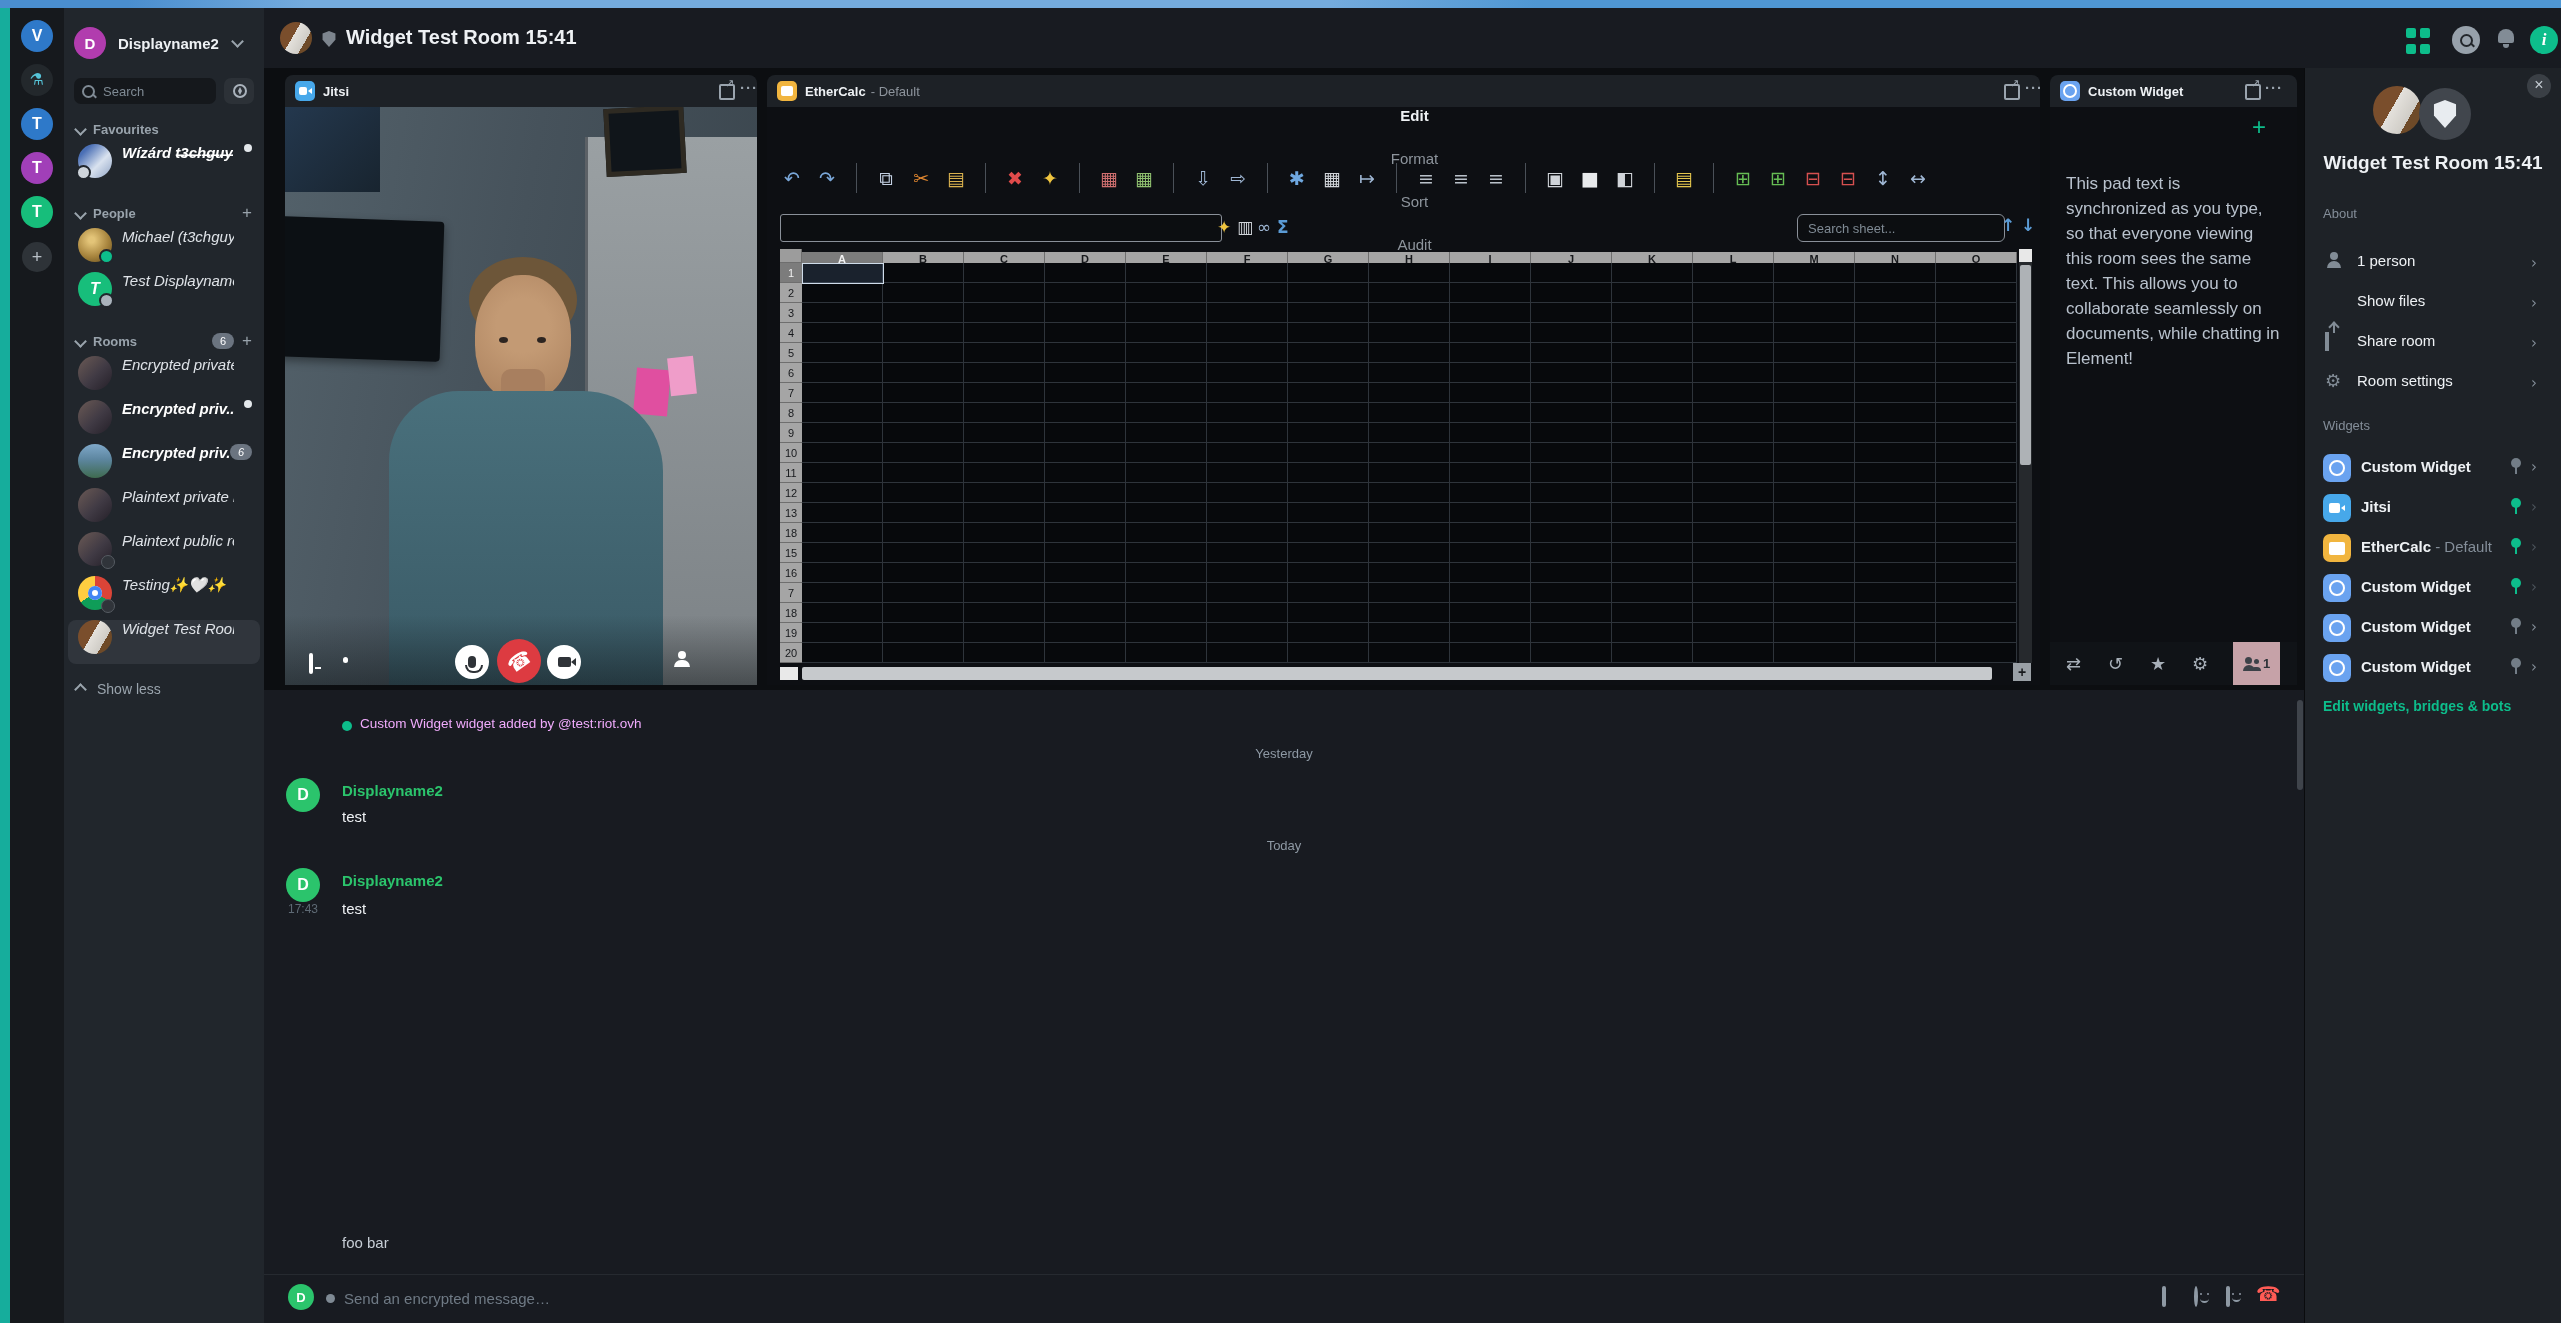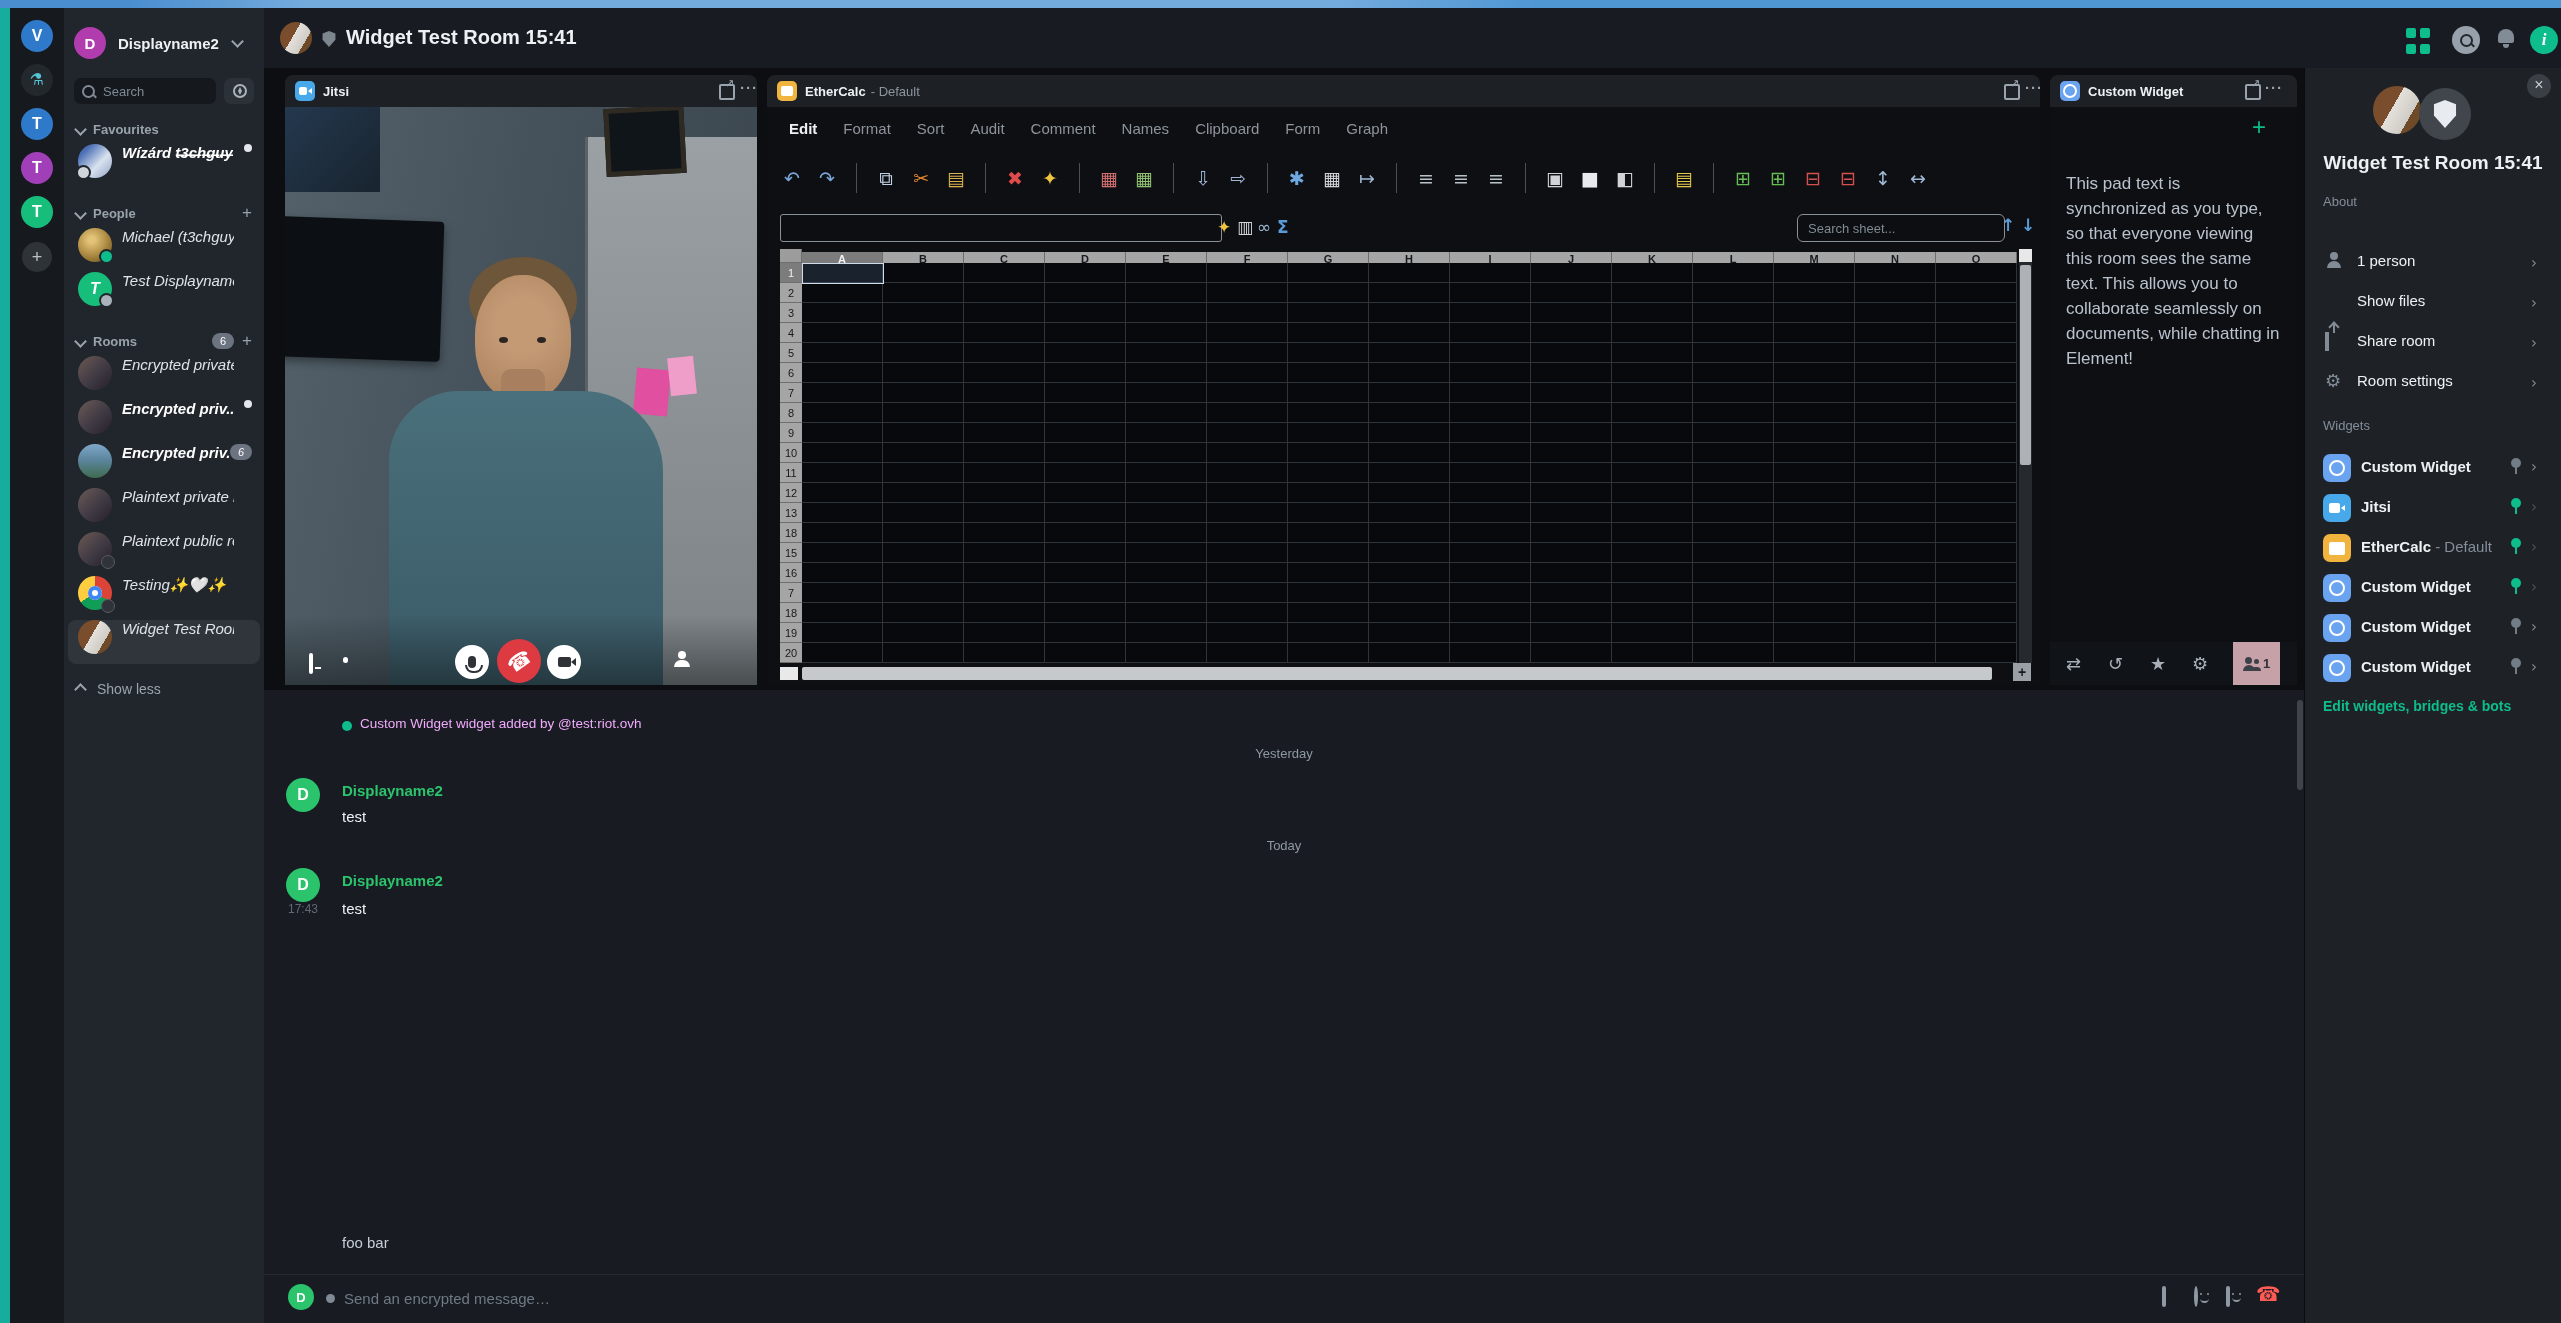--- a/index.html
+++ b/index.html
@@ -153,21 +153,21 @@
     border-right:5px solid #2f3338;border-top:4px solid transparent;border-bottom:4px solid transparent;}
   .ic-person{width:20px;height:16px;position:relative;}
   .ic-person::before{content:"";position:absolute;left:5px;top:0;width:8px;height:8px;background:#fff;border-radius:50%;}
   .ic-person::after{content:"";position:absolute;left:1px;top:9px;width:16px;height:7px;background:#fff;border-radius:7px 7px 0 0;}
   .ic-shield-or{width:18px;height:21px;background:#e7a03c;
     clip-path:polygon(50% 0%,96% 15%,96% 55%,50% 100%,4% 55%,4% 15%);}
 
   
   #calc-card{left:503px;width:1273px;}
   #calc-menubar{position:absolute;left:0;top:32px;right:0;height:42px;display:flex;align-items:center;
-    gap:26px;padding-left:22px;background:#0d0f13;}
+    gap:26px;padding-left:22px;background:#0d0f13;flex-direction:column;}
   .menu-item{font-size:15px;color:#8d949c;cursor:pointer;}
   .menu-item.active{color:#eef1f4;font-weight:bold;}
   #calc-toolbar{position:absolute;left:0;top:74px;right:0;height:58px;display:flex;align-items:center;
     gap:9px;padding-left:12px;}
   .tool{width:26px;height:26px;display:flex;align-items:center;justify-content:center;font-size:19px;cursor:pointer;}
   .tsep{width:1px;height:30px;background:#4a5058;margin:0 7px;}
   #formula-input{position:absolute;left:13px;top:139px;width:428px;height:26px;background:#0c0e11;
     border:1px solid #8a9099;border-radius:3px;color:#dfe3e8;font-size:13px;padding:0 6px;}
   .fml-ic{position:absolute;top:142px;font-size:17px;cursor:pointer;}
   #sheet-search{position:absolute;left:1030px;top:139px;width:186px;height:26px;background:#0c0e11;
@@ -258,21 +258,21 @@
   #right-panel{position:absolute;left:2304px;top:68px;width:257px;height:1255px;background:#1e2227;
     border-left:1px solid #0a0b0d;box-sizing:border-box;}
   #rp-close{position:absolute;left:222px;top:6px;width:24px;height:24px;border-radius:50%;background:#3a3f45;
     color:#c3cad1;text-align:center;line-height:22px;font-size:16px;cursor:pointer;}
   #rp-avatar{position:absolute;left:68px;top:18px;width:48px;height:48px;border-radius:50%;}
   #rp-shield-circle{position:absolute;left:114px;top:20px;width:52px;height:52px;border-radius:50%;background:#41464d;
     display:flex;align-items:center;justify-content:center;}
   #rp-shield-circle .shield{width:24px;height:28px;background:#e8ecf0;}
   #rp-title{position:absolute;left:0;top:84px;width:100%;text-align:center;font-size:19px;font-weight:bold;}
   .rp-label{position:absolute;left:18px;font-size:13px;color:#848e99;}
-  #rp-about-label{top:126px;text-align:right;}
+  #rp-about-label{top:138px;text-align:right;}
   #rp-widgets-label{top:350px;}
   .rp-item{position:absolute;left:0;width:100%;height:36px;cursor:pointer;}
   .rp-item-ic{position:absolute;left:20px;top:8px;}
   .rp-item-label{position:absolute;left:52px;top:8px;font-size:15px;color:#eef1f4;}
   .rp-chev{position:absolute;left:226px;top:10px;font-size:15px;color:#848e99;}
   .rp-chev.dim{color:#4c545c;}
   .ic-person-grey{width:18px;height:16px;position:relative;}
   .ic-person-grey::before{content:"";position:absolute;left:5px;top:0;width:8px;height:8px;background:#828c96;border-radius:50%;}
   .ic-person-grey::after{content:"";position:absolute;left:2px;top:9px;width:14px;height:7px;background:#828c96;border-radius:7px 7px 0 0;}
   .ic-file{width:13px;height:16px;background:#828c96;border-radius:2px;position:relative;}

